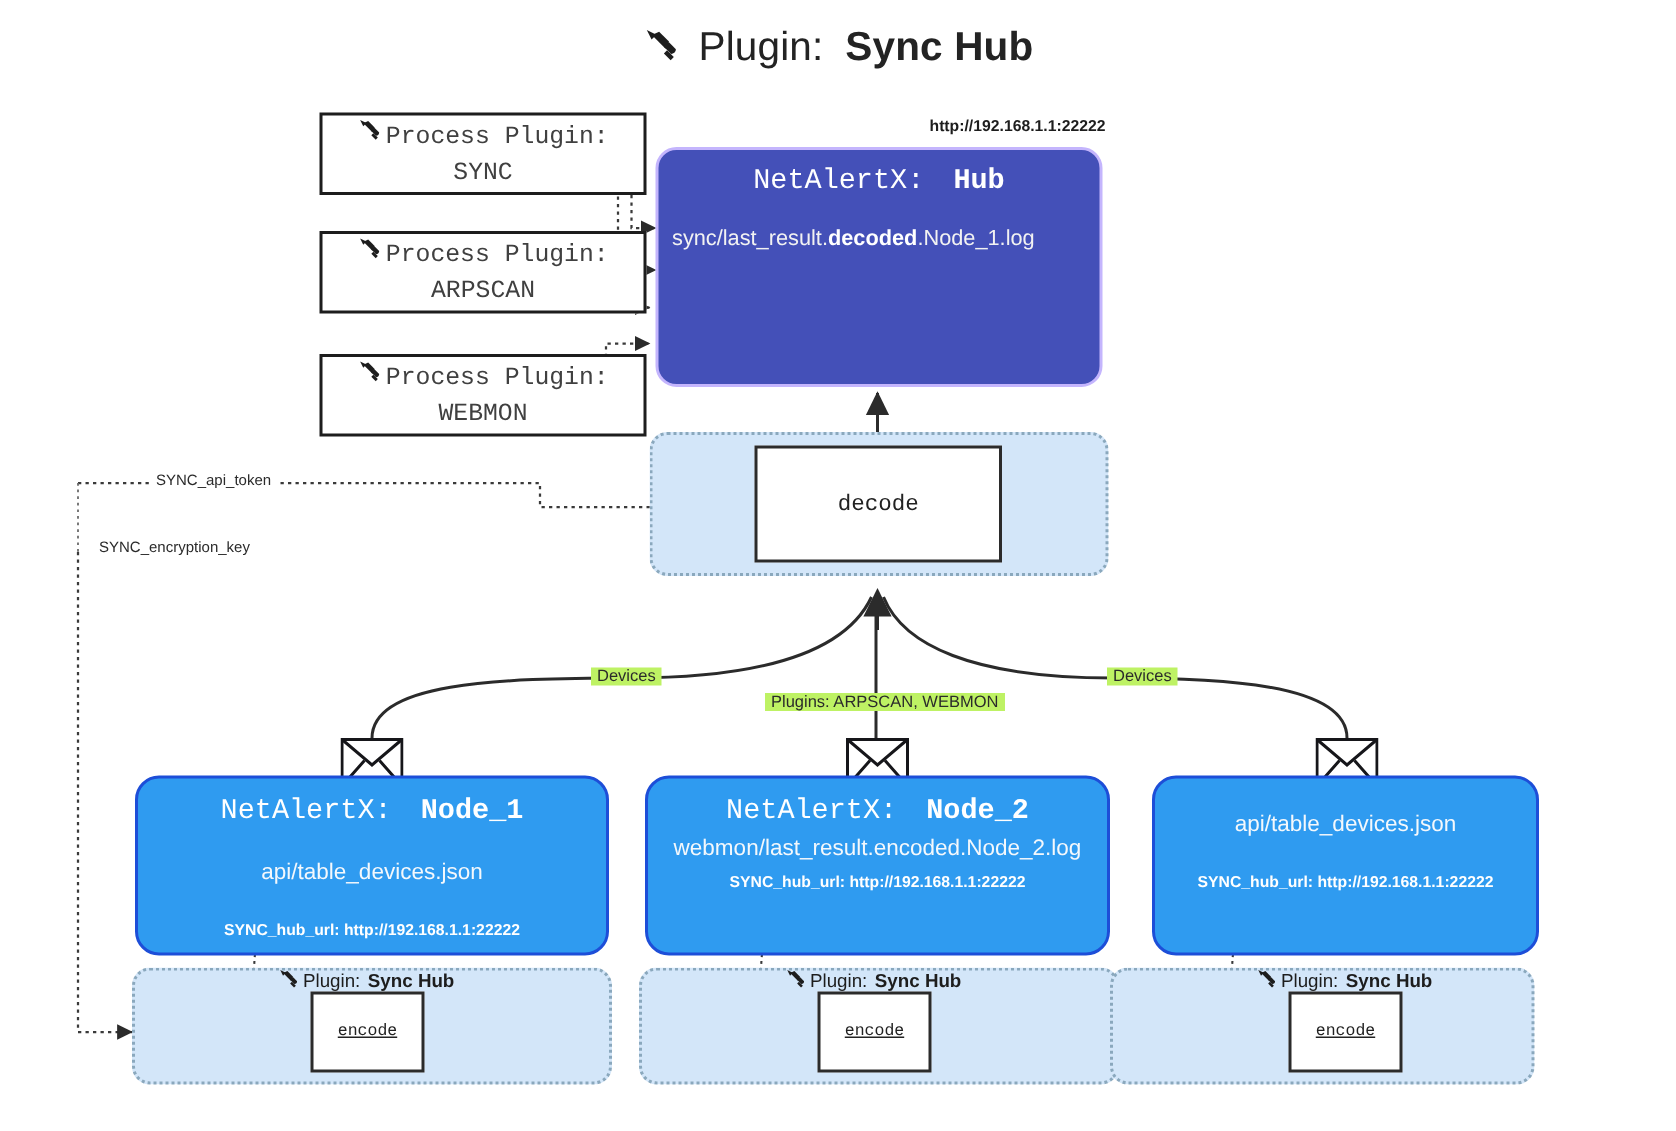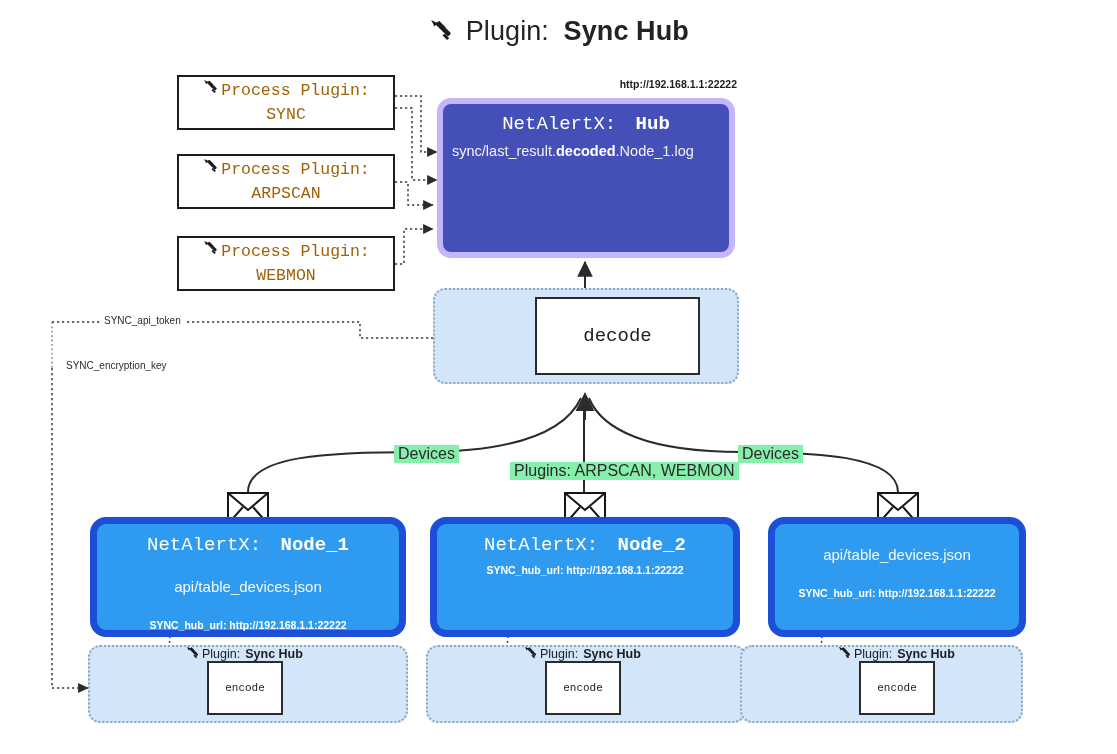--- a/index.html
+++ b/index.html
@@ -12,58 +12,58 @@
   #page-title{position:absolute;left:0;top:16px;width:1117px;text-align:center;
       font-size:27px;color:#232323;letter-spacing:.1px;}
   #page-title .plugword{font-weight:400;}
   #page-title .strong{font-weight:700;}
   .plug{display:inline-block;vertical-align:-3px;margin-right:4px;}
 
   
   .procbox{position:absolute;box-sizing:border-box;border:2px solid #1d1d1d;
       background:#ffffff;width:218px;height:55px;
       font-family:"Liberation Mono","DejaVu Sans Mono",monospace;
-      font-size:16.5px;color:#a16207;line-height:1.45;
-      display:flex;flex-direction:column;align-items:center;justify-content:center;}
+      font-size:16.5px;color:#404040;line-height:1.45;
+      display:flex;flex-direction:column;align-items:center;justify-content:center;margin-left:36px;}
   .procbox .l1{white-space:nowrap;display:flex;align-items:center;}
   .procbox .l2{white-space:nowrap;}
-  .hub{position:absolute;box-sizing:border-box;background:#4450b8;border:6px solid #c4b5fd;
+  .hub{position:absolute;box-sizing:border-box;background:#4450b8;border:2px solid #c4b5fd;
       border-radius:14px;color:#ffffff;}
   .hub-title{font-family:"Liberation Mono","DejaVu Sans Mono",monospace;
       font-size:19px;text-align:center;margin-top:9px;}
   .hub-title b{font-weight:700;}
   .hub-line{font-size:14.5px;color:#f2f2f2;white-space:nowrap;}
   .hub-line b{font-weight:700;color:#ffffff;}
 
   
   .dotwrap{position:absolute;box-sizing:border-box;background:#d3e6f9;
       border:2px dotted #8aa8bd;border-radius:12px;}
   .whitebox{position:absolute;box-sizing:border-box;background:#ffffff;
       border:2px solid #2b2b2b;display:flex;align-items:center;justify-content:center;
       font-family:"Liberation Mono","DejaVu Sans Mono",monospace;color:#222;}
-  #decode-box{font-size:19px;margin-left:32px;}
-  .encode-box{font-size:11px;}
+  #decode-box{font-size:15px;}
+  .encode-box{font-size:11px;text-decoration:underline;}
 
   
   .node{position:absolute;box-sizing:border-box;background:#2f9bf0;
-      border:7px solid #1d4ed8;border-radius:16px;color:#ffffff;}
+      border:2px solid #1d4ed8;border-radius:16px;color:#ffffff;}
   .node-title{font-family:"Liberation Mono","DejaVu Sans Mono",monospace;
       font-size:19px;text-align:center;margin-top:10px;white-space:nowrap;}
   .node-title b{font-weight:700;}
   .node-line{font-size:15px;color:#f4f8fc;text-align:center;white-space:nowrap;}
   .node-foot{font-size:10.5px;font-weight:700;color:#ffffff;text-align:center;
       white-space:nowrap;}
 
   
   .pluglabel{position:absolute;font-size:12.5px;color:#1d1d1d;white-space:nowrap;
       display:flex;align-items:center;}
   .pluglabel b{font-weight:700;}
 
   
-  .edgelabel{position:absolute;font-size:16px;color:#2b2b2b;background:#86efac;
+  .edgelabel{position:absolute;font-size:11px;color:#2b2b2b;background:#bef264;
       padding:0 4px;white-space:nowrap;}
   .tokenlabel{position:absolute;font-size:10px;color:#2b2b2b;background:#ffffff;
       padding:0 4px;white-space:nowrap;}
 </style>
 </head>
 <body>
 
 <div class="stage" data-name="diagram-canvas">
 
   <div id="page-title" data-name="page-title">
@@ -196,21 +196,21 @@
   </div>
 
   <div style="position:absolute;left:437px;top:78px;width:300px;text-align:right" data-name="hub-url-label">http://192.168.1.1:22222</div>
   <style>[data-name="hub-url-label"]{font-size:10.5px;font-weight:700;color:#1d1d1d;}</style>
 
   <div class="hub" style="left:437px;top:98px;width:298px;height:160px" data-name="hub-node">
     <div class="hub-title" data-name="hub-title">
       <span data-name="hub-title-prefix">NetAlertX:</span>
       <b data-name="hub-title-name" style="margin-left:8px">Hub</b>
     </div>
-    <div style="margin-top:8px;padding-left:9px">
+    <div style="margin-top:20px;padding-left:9px">
       <div class="hub-line" data-name="hub-log-line-1">
         <span data-name="hub-log-1-pre">sync/last_result.</span><b data-name="hub-log-1-mid">decoded</b><span data-name="hub-log-1-post">.Node_1.log</span>
       </div>
     </div>
   </div>
 
   <div class="dotwrap" style="left:433px;top:288px;width:306px;height:96px" data-name="decode-container"></div>
   <div class="whitebox" id="decode-box" style="left:503px;top:297px;width:165px;height:78px" data-name="decode-box">decode</div>
 
   <div class="tokenlabel" style="left:100px;top:315px" data-name="sync-api-token-label">SYNC_api_token</div>
@@ -249,20 +249,21 @@
     </div>
     <div class="node-line" style="margin-top:22px" data-name="node-1-line-1">api/table_devices.json</div>
     <div class="node-foot" style="margin-top:24px" data-name="node-1-footer">SYNC_hub_url: http://192.168.1.1:22222</div>
   </div>
 
   <div class="node" style="left:430px;top:517px;width:310px;height:120px" data-name="node-2">
     <div class="node-title" data-name="node-2-title">
       <span data-name="node-2-title-prefix">NetAlertX:</span>
       <b data-name="node-2-title-name" style="margin-left:8px">Node_2</b>
     </div>
+    <div class="node-line" style="margin-top:6px" data-name="node-2-line-2">webmon/last_result.encoded.Node_2.log</div>
     <div class="node-foot" style="margin-top:8px" data-name="node-2-footer">SYNC_hub_url: http://192.168.1.1:22222</div>
   </div>
 
   <div class="node" style="left:768px;top:517px;width:258px;height:120px" data-name="node-3">
     <div class="node-line" style="margin-top:22px" data-name="node-3-line-1">api/table_devices.json</div>
     <div class="node-foot" style="margin-top:24px" data-name="node-3-footer">SYNC_hub_url: http://192.168.1.1:22222</div>
   </div>
 
   <div class="dotwrap" style="left:88px;top:645px;width:320px;height:78px" data-name="encoder-container-1"></div>
   <div class="pluglabel" style="left:185px;top:645px" data-name="encoder-1-plugin-label">

